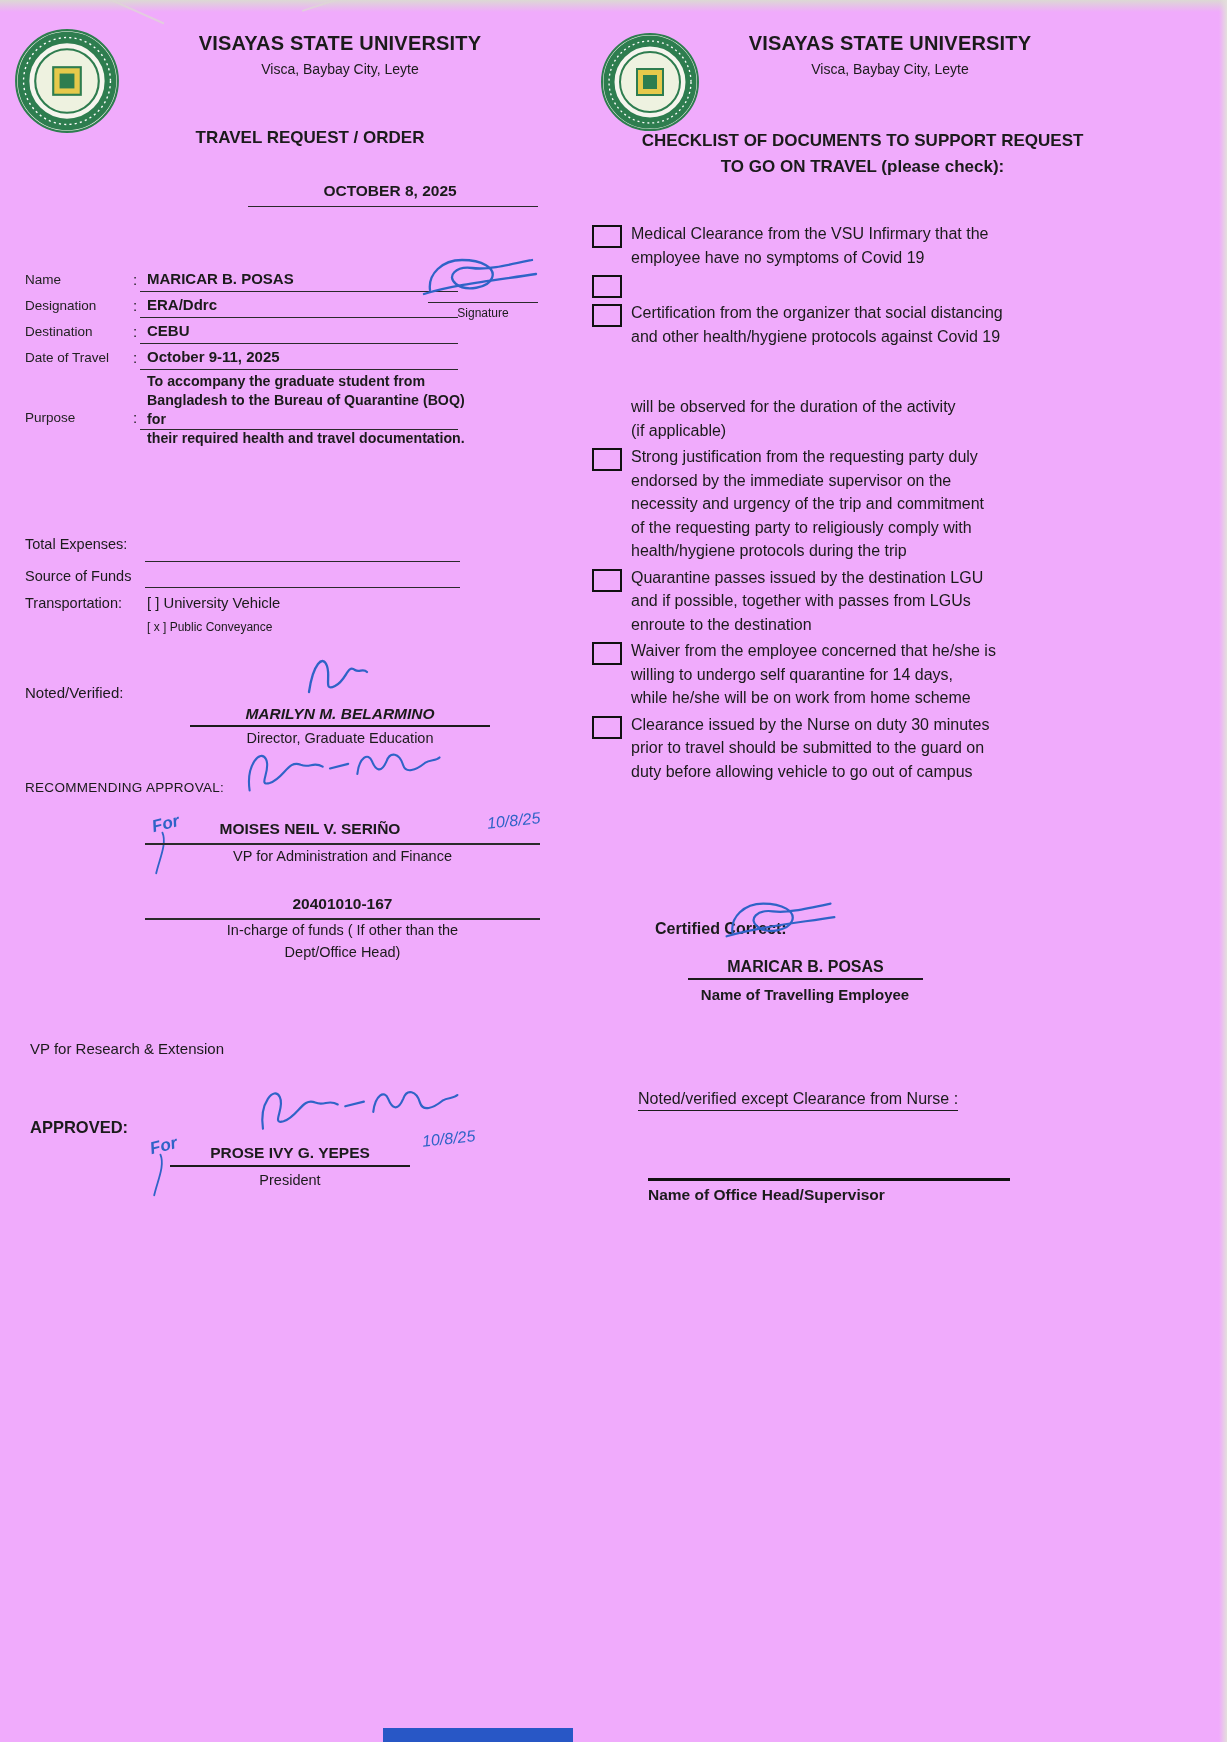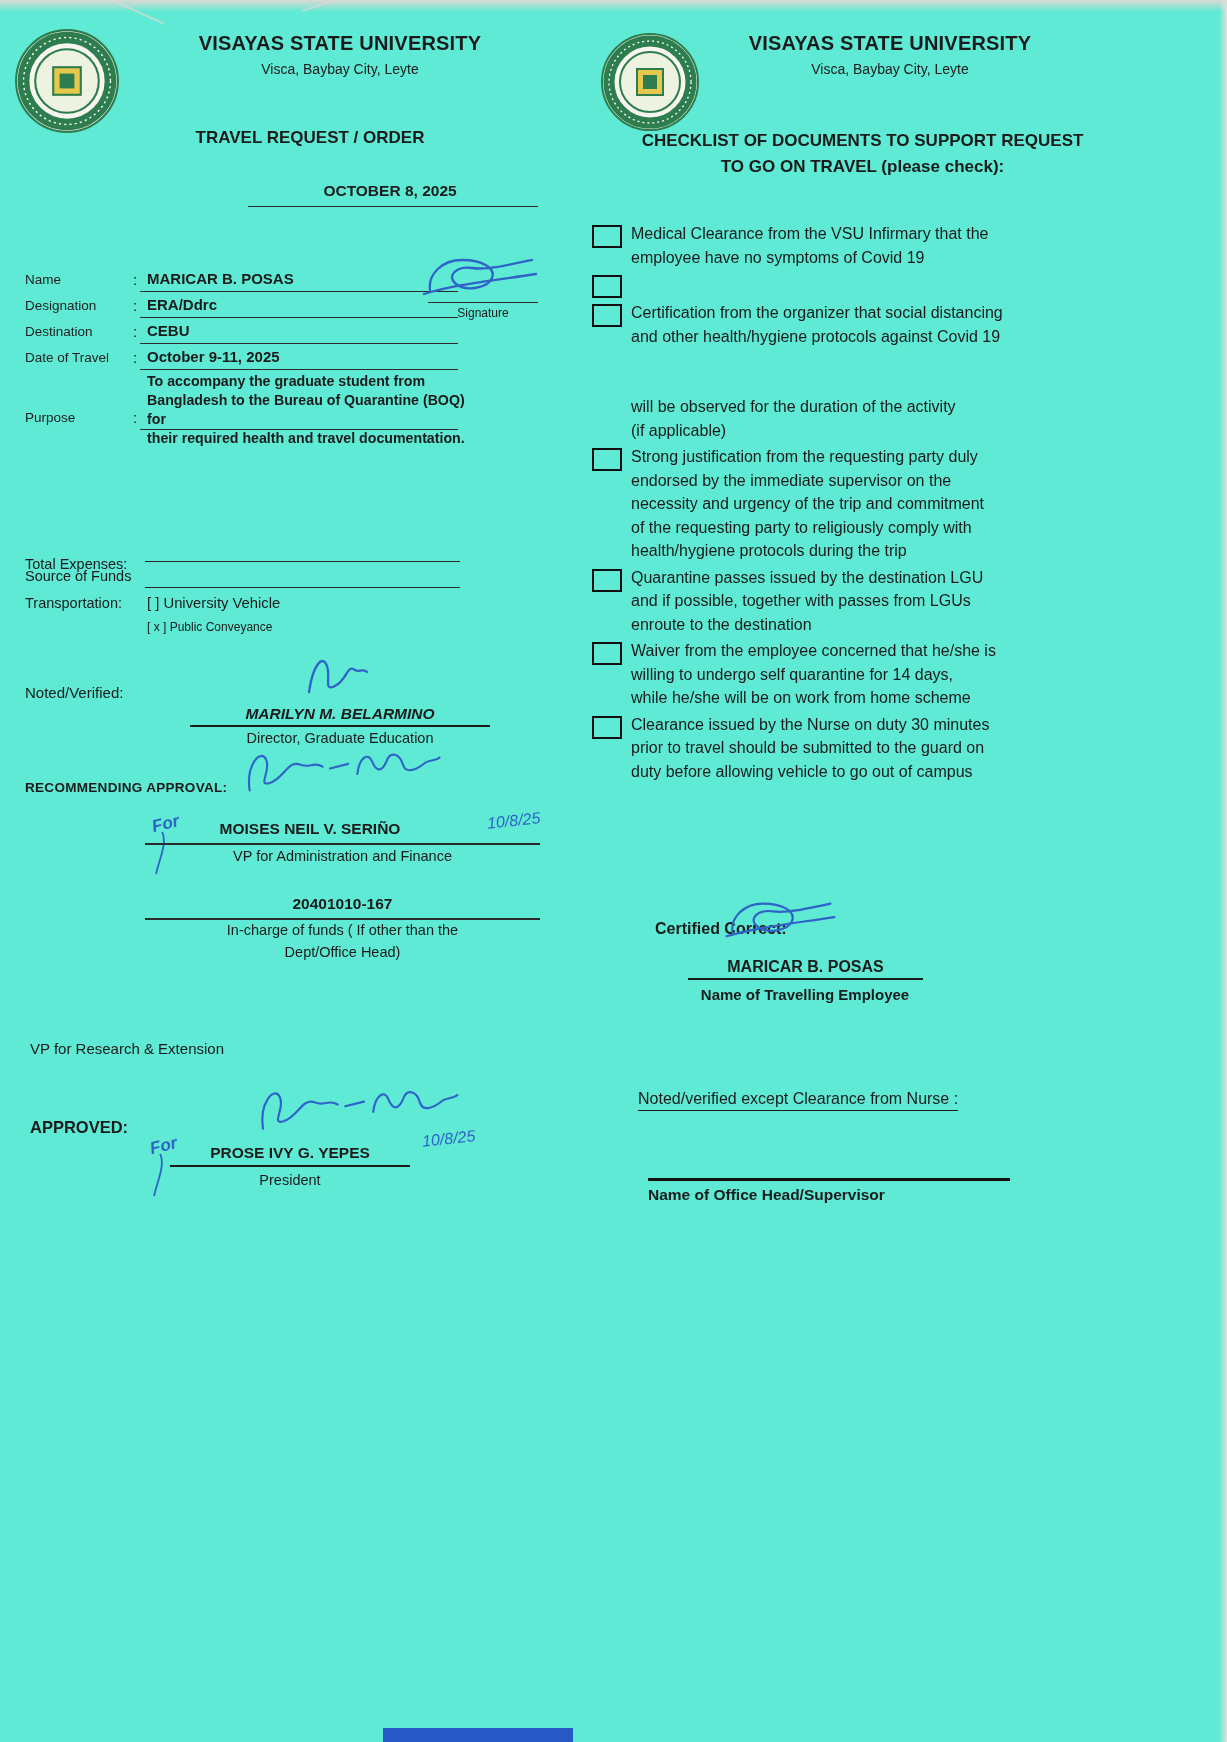--- a/index.html
+++ b/index.html
@@ -1,18 +1,18 @@
 <!DOCTYPE html>
 <html><head>
 <meta charset="utf-8">
 <style>
   html,body{margin:0;padding:0;background:#efedea;}
   .page{
     position:relative;width:1227px;height:1742px;margin:0 auto;
-    background:#5eead4;overflow:hidden;
+    background:#f0abfc;overflow:hidden;
     font-family:"Liberation Sans","DejaVu Sans",sans-serif;color:#1b1b1b;
   }
   .abs{position:absolute;}
   .b{font-weight:bold;}
   .center{text-align:center;}
   .pre{white-space:pre-line;}
   .underline-div{border-bottom:1.6px solid #2a2a2a;height:0;}
   .thickline{border-top:3px solid #111;height:0;}
   .label{font-size:13.5px;color:#222;}
   .value{font-size:15px;}
@@ -90,40 +90,40 @@
 
   <div class="abs" style="left:420px;top:250px;width:120px;height:52px;">
     <svg class="sig-svg" width="120" height="52" viewBox="0 0 120 52">
       <path d="M10,40 C8,24 22,10 42,10 C62,10 76,18 72,28 C68,38 46,42 36,34 C26,26 36,16 52,18 C66,20 84,16 112,10"></path>
       <path d="M4,44 C36,34 78,30 116,24"></path>
     </svg>
   </div>
   <div class="abs underline-div" style="left:428px;top:302px;width:110px;"></div>
   <div class="abs center" style="left:428px;top:306px;width:110px;font-size:12px;">Signature</div>
 
-  <div class="abs" style="left:25px;top:556px;font-size:14.5px;">Total Expenses:</div>
+  <div class="abs" style="left:25px;top:536px;font-size:14.5px;">Total Expenses:</div>
   <div class="abs underline-div" style="left:145px;top:561px;width:315px;"></div>
 
   <div class="abs" style="left:25px;top:568px;font-size:14.5px;">Source of Funds</div>
   <div class="abs underline-div" style="left:145px;top:587px;width:315px;"></div>
 
   <div class="abs" style="left:25px;top:595px;font-size:14.5px;">Transportation:</div>
   <div class="abs" style="left:147px;top:595px;font-size:14.8px;">[ ] University Vehicle</div>
   <div class="abs" style="left:147px;top:620px;font-size:12px;">[ x ] Public Conveyance</div>
 
   <div class="abs" style="left:25px;top:684px;font-size:15px;">Noted/Verified:</div>
   <div class="abs" style="left:295px;top:648px;width:80px;height:55px;">
     <svg class="sig-svg" width="80" height="55" viewBox="0 0 80 55">
       <path d="M14,44 C18,16 28,6 32,18 C36,30 28,44 40,38 C52,32 52,16 60,22 C64,25 68,20 72,24"></path>
     </svg>
   </div>
   <div class="abs center b" style="left:190px;top:705px;width:300px;font-size:15.5px;border-bottom:2px solid #1b1b1b;padding-bottom:2px;font-style:italic;">MARILYN M. BELARMINO</div>
   <div class="abs center" style="left:190px;top:730px;width:300px;font-size:14.5px;">Director, Graduate Education</div>
 
-  <div class="abs" style="left:25px;top:780px;font-size:13.5px;letter-spacing:.3px;font-weight:bold;">RECOMMENDING APPROVAL:</div>
+  <div class="abs" style="left:25px;top:780px;font-size:13.5px;letter-spacing:.3px;">RECOMMENDING APPROVAL:</div>
   <div class="abs" style="left:235px;top:742px;width:210px;height:62px;">
     <svg class="sig-svg" width="210" height="62" viewBox="0 0 230 62">
       <path d="M16,50 C12,22 28,4 34,16 C40,28 24,46 38,42 C54,37 58,16 72,22 C82,26 86,18 96,24"></path>
       <path d="M104,26 L124,21"></path>
       <path d="M134,32 C136,14 146,8 150,18 C154,28 160,32 166,18 C170,7 180,9 184,22 C187,32 198,28 208,20 C214,16 220,18 224,14"></path>
     </svg>
   </div>
   <div class="abs for-hand" style="left:152px;top:814px;">For</div>
   <div class="abs" style="left:146px;top:828px;width:36px;height:50px;">
     <svg class="sig-svg" width="36" height="50" viewBox="0 0 36 64">

